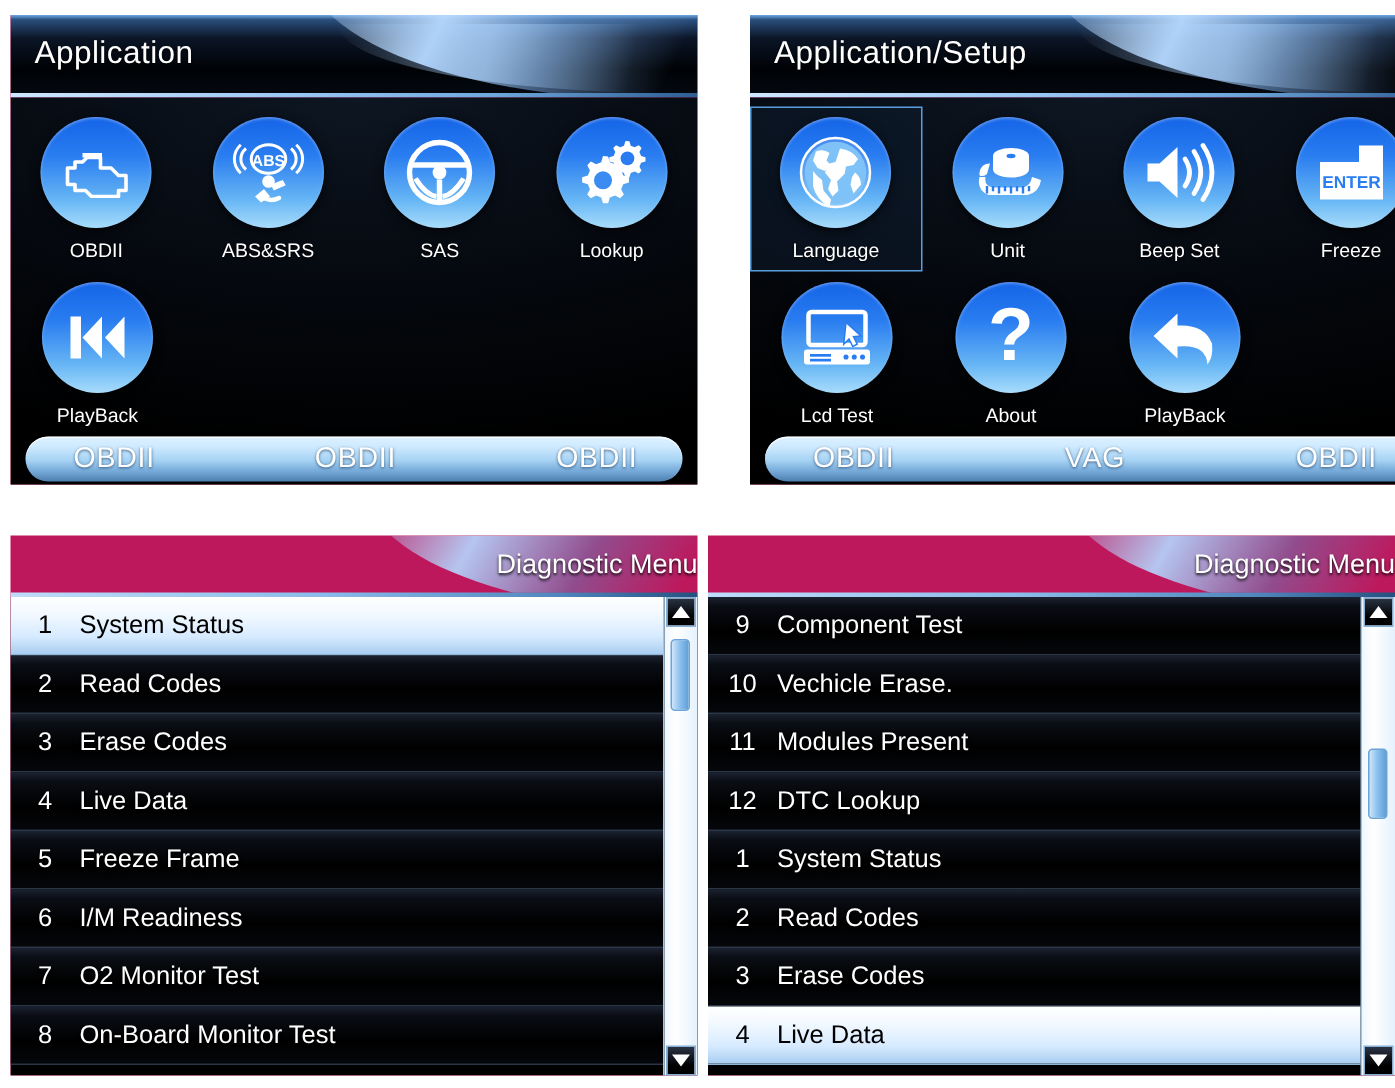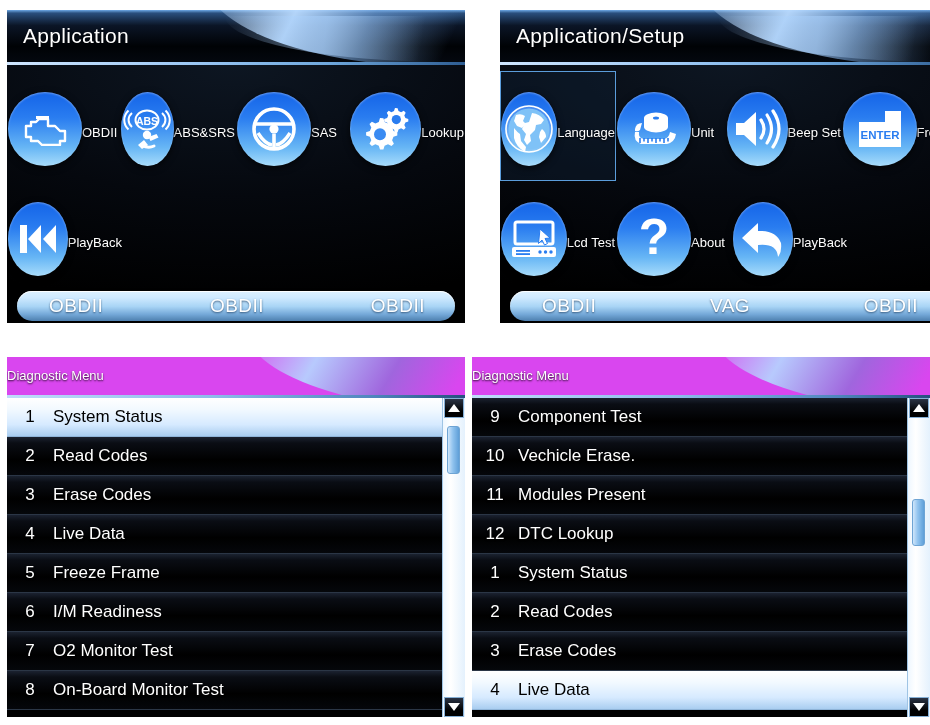--- a/index.html
+++ b/index.html
@@ -1,21 +1,21 @@
 <!DOCTYPE html>
 <html><head>
 <meta charset="utf-8">
 <style>
   html,body{margin:0;padding:0;background:#ffffff;}
   body{width:930px;height:725px;font-family:"Liberation Sans",sans-serif;overflow:hidden;}
 
   .stage{position:relative;width:930px;height:725px;background:#fff;}
 
   
-  .panel{position:absolute;background:#d946ef;overflow:hidden;}
+  .panel{position:absolute;background:#be185d;overflow:hidden;}
 
   
   .scr-head{
     position:relative;height:52px;
     background:linear-gradient(180deg,#6ea9e6 0%,#2a4f7d 6%,#0b1526 30%,#000205 70%,#04080f 100%);
     overflow:hidden;
   }
   .scr-head .swoop{
     position:absolute;right:-40px;top:-46px;width:300px;height:112px;
     background:linear-gradient(120deg,rgba(210,232,255,0) 0%,rgba(186,219,255,.95) 32%,rgba(120,168,224,.55) 55%,rgba(12,24,42,0) 80%);
@@ -35,21 +35,21 @@
 
   .grid-body{
     position:relative;height:auto;
     background:
       radial-gradient(120% 90% at 50% 0%,#0d1622 0%,#05080e 55%,#000 100%);
     padding:6px 0 0 0;
   }
   .irow{display:flex;}
   .icell{
     width:116px;height:110px;box-sizing:border-box;
-    display:flex;flex-direction:row;align-items:center;justify-content:flex-start;
+    display:flex;flex-direction:column;align-items:center;justify-content:flex-start;
     padding-top:6px;
     border:1px solid transparent;
   }
   .icell.sel{border:1px solid #5b9ddb;background:rgba(18,36,60,.35);}
   .ibubble{
     width:74px;height:74px;border-radius:50%;
     background:linear-gradient(180deg,#1464e8 0%,#2a7df0 35%,#67b6f5 75%,#a8dcfb 100%);
     display:flex;align-items:center;justify-content:center;
     box-shadow:0 2px 7px rgba(0,0,0,.7), inset 0 1px 2px rgba(255,255,255,.35);
     position:relative;
@@ -74,21 +74,21 @@
   .list-head{
     position:relative;height:38px;overflow:hidden;
     background:linear-gradient(180deg,#7fb3e8 0%,#2d5party 0%,#24456e 8%,#0a1422 34%,#000 78%,#04070d 100%);
   }
   .list-head .lswoop{
     position:absolute;right:-30px;top:-30px;width:250px;height:86px;
     background:linear-gradient(120deg,rgba(200,228,255,0) 0%,rgba(180,216,255,.9) 30%,rgba(90,140,200,.45) 58%,rgba(10,20,36,0) 82%);
     border-bottom-left-radius:100% 100%;
   }
   .list-title{
-    position:relative;z-index:3;color:#fff;font-size:13px;line-height:38px;text-align:left;
+    position:relative;z-index:3;color:#fff;font-size:18px;line-height:38px;text-align:right;
     text-shadow:0 1px 2px rgba(0,0,0,.9);
   }
   .list-rule{height:3px;background:linear-gradient(90deg,#bfdcfa,#8cbcea 45%,#4f86bd 80%,#25507f);}
 
   .list-body{position:relative;background:#000;display:flex;}
   .rows{flex:1;min-width:0;}
   .lrow{
     height:39px;display:flex;align-items:center;box-sizing:border-box;
     background:linear-gradient(180deg,#1b2230 0%,#0a0d14 16%,#000 60%,#05070b 100%);
     border-bottom:1px solid #2b3646;

